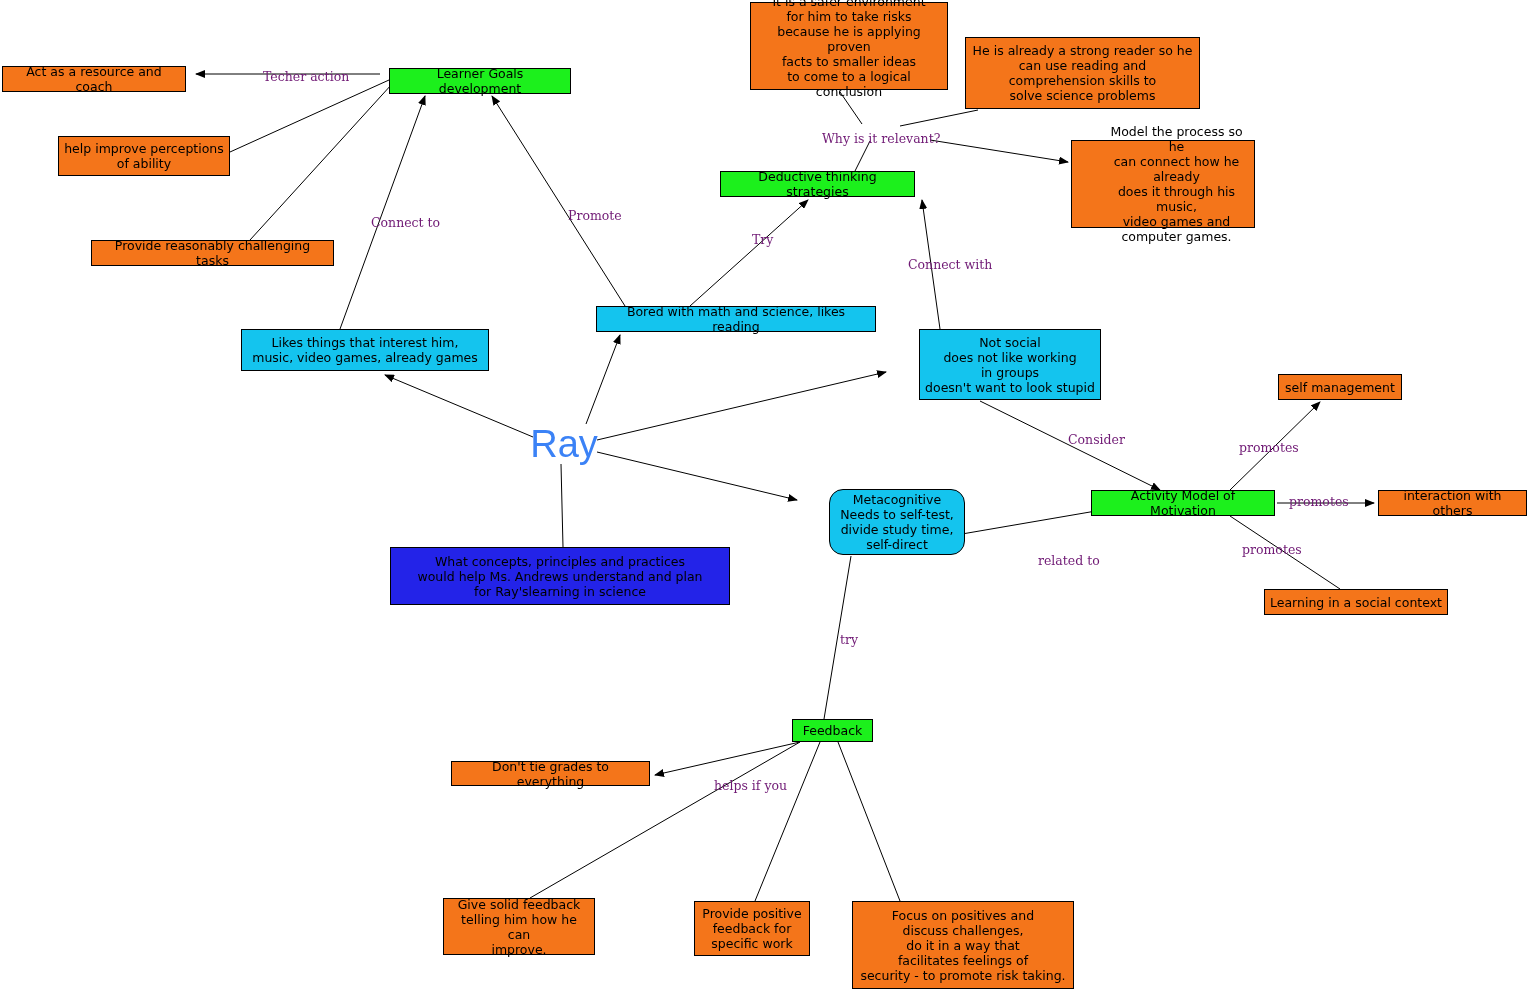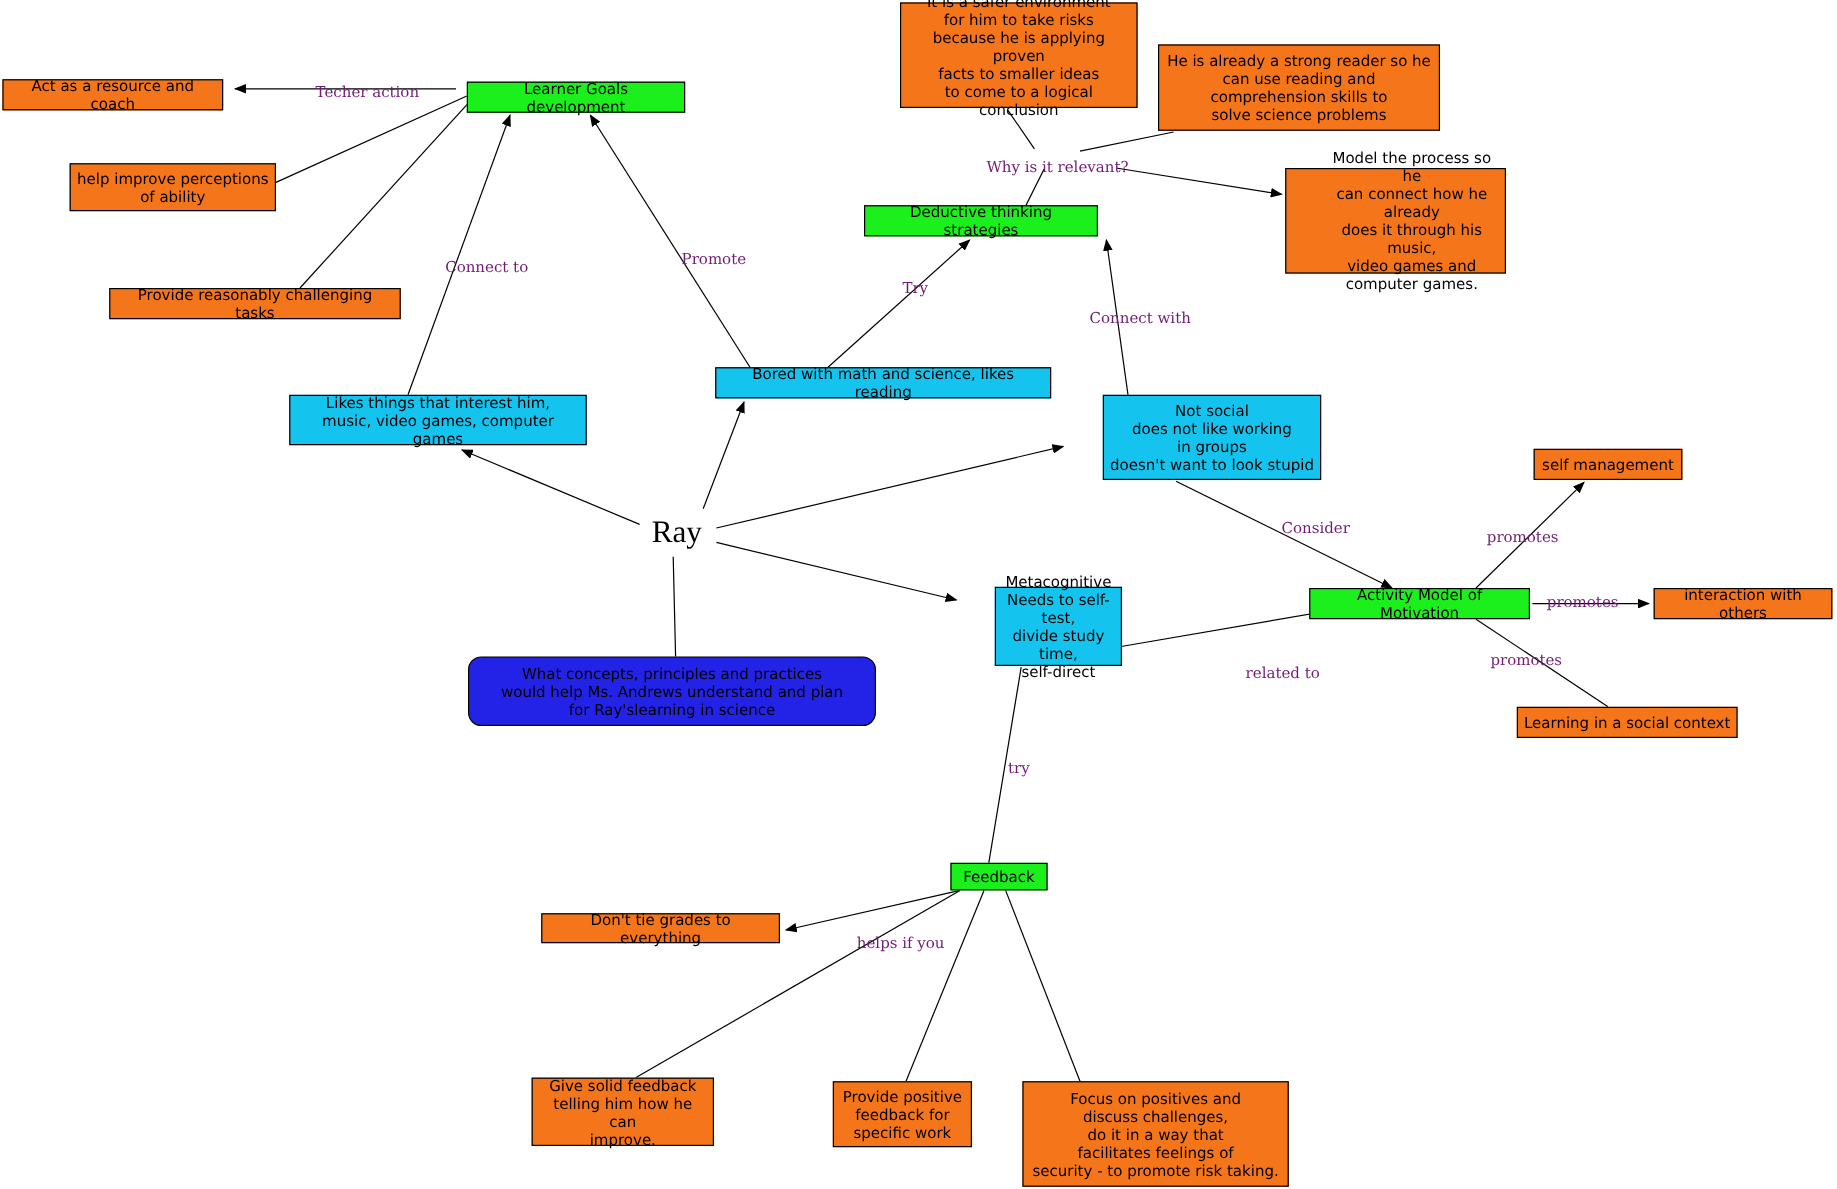--- a/index.html
+++ b/index.html
@@ -37,23 +37,23 @@
     padding: 2px 5px;
   }
   .orange { background: #f4751a; }
   .green  { background: #1cf01c; }
   .cyan   { background: #14c4ee; margin-left: 29px; }
   .blue   { background: #2323e8; }
   .root {
     position: absolute;
     border: none;
     background: transparent;
-    font-size: 26px;
-    color: #000000;
-    font-family: Liberation Serif, serif;
+    font-size: 38px;
+    color: #3b82f6;
+    font-family: Liberation Sans, sans-serif;
   }
   .elabel {
     position: absolute;
     font-size: 12.5px;
     color: #701a75;
     background: transparent;
     white-space: nowrap;
     font-family: "DejaVu Serif", serif;
   }
 </style>
@@ -115,35 +115,35 @@
 can use reading and
 comprehension skills to
 solve science problems</div>
       <div class="node orange" style="left: 1071px; top: 140px; width: 184px; height: 88px; padding-left: 32px;">Model the process so he
 can connect how he already
 does it through his music,
 video games and
 computer games.</div>
       <div class="node green" style="left: 720px; top: 171px; width: 195px; height: 26px;">Deductive thinking strategies</div>
       <div class="node cyan" style="left: 212px; top: 329px; width: 248px; height: 42px;">Likes things that interest him,
-music, video games, computer games</div>
+music, video games, already games</div>
       <div class="node cyan" style="left: 567px; top: 306px; width: 280px; height: 26px;">Bored with math and science, likes reading</div>
       <div class="node cyan" style="left: 890px; top: 329px; width: 182px; height: 71px;">Not social
 does not like working
 in groups
 doesn't want to look stupid</div>
       <div class="node orange" style="left: 1278px; top: 374px; width: 124px; height: 26px;">self management</div>
       <div class="node green" style="left: 1091px; top: 490px; width: 184px; height: 26px;">Activity Model of Motivation</div>
       <div class="node orange" style="left: 1378px; top: 490px; width: 149px; height: 26px;">interaction with others</div>
       <div class="node orange" style="left: 1264px; top: 589px; width: 184px; height: 26px;">Learning in a social context</div>
-      <div class="node cyan" style="left: 800px; top: 489px; width: 106px; height: 66px;">Metacognitive
+      <div class="node cyan" style="left: 800px; top: 489px; width: 136px; height: 66px; border-radius: 14px;">Metacognitive
 Needs to self-test,
 divide study time,
 self-direct</div>
-      <div class="node blue" style="left: 390px; top: 547px; width: 340px; height: 58px; border-radius: 11px;">What concepts, principles and practices
+      <div class="node blue" style="left: 390px; top: 547px; width: 340px; height: 58px;">What concepts, principles and practices
 would help Ms. Andrews understand and plan
 for Ray'slearning in science</div>
       <div class="node green" style="left: 792px; top: 719px; width: 81px; height: 23px;">Feedback</div>
       <div class="node orange" style="left: 451px; top: 761px; width: 199px; height: 25px;">Don't tie grades to everything</div>
       <div class="node orange" style="left: 443px; top: 898px; width: 152px; height: 57px;">Give solid feedback
 telling him how he can
 improve.</div>
       <div class="node orange" style="left: 694px; top: 901px; width: 116px; height: 55px;">Provide positive
 feedback for
 specific work</div>

